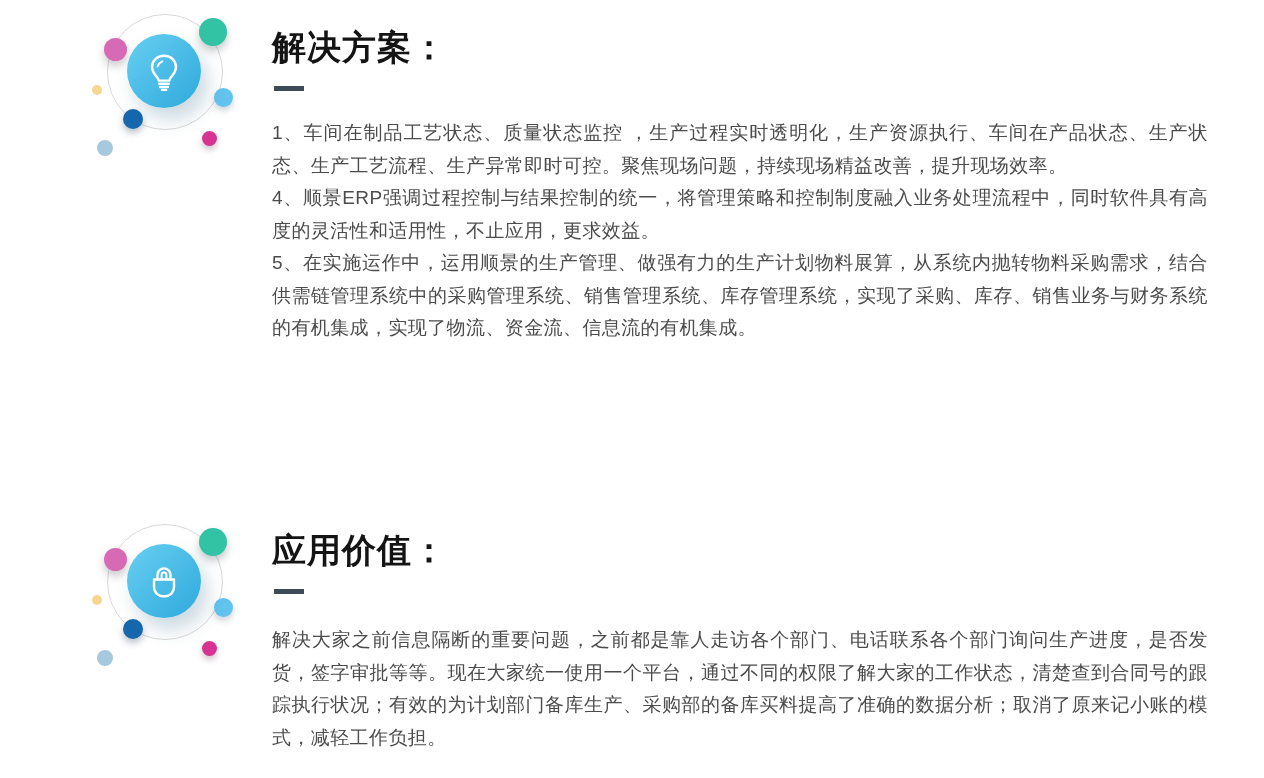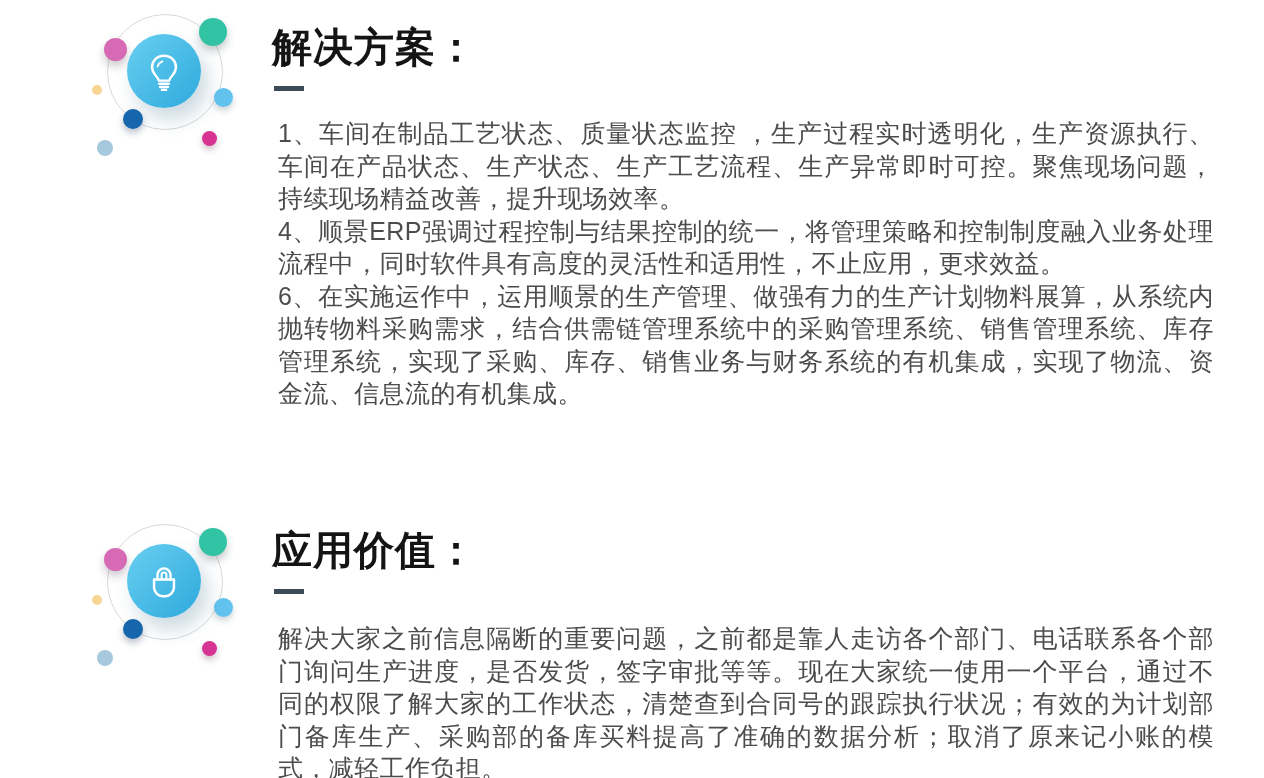--- a/index.html
+++ b/index.html
@@ -31,35 +31,35 @@
   .dot-pink     { left:19px;  top:33px;  width:23px; height:23px; background:#d76ab4; box-shadow:0 5px 8px rgba(60,40,60,.25); }
   .dot-yellow   { left:7px;   top:80px;  width:10px; height:10px; background:#f7d592; }
   .dot-sky      { left:129px; top:83px;  width:19px; height:19px; background:#62c3ee; box-shadow:0 4px 6px rgba(40,70,90,.22); }
   .dot-darkblue { left:38px;  top:104px; width:20px; height:20px; background:#1667ad; box-shadow:0 4px 7px rgba(20,40,80,.3); }
   .dot-magenta  { left:117px; top:126px; width:15px; height:15px; background:#d63392; box-shadow:0 4px 6px rgba(80,20,60,.25); }
   .dot-pale     { left:12px;  top:135px; width:16px; height:16px; background:#a6c9de; }
 
   
   .title {
     position:absolute; left:272px;
-    font-size:40px; line-height:34px; font-weight:700; color:#141414;
+    font-size:34px; line-height:34px; font-weight:700; color:#141414;
     letter-spacing:1px; white-space:nowrap;
   }
   .s1 .title { top:30px; }
   .s2 .title { top:533px;text-align:center; }
 
   .rule {
     position:absolute; left:274px; width:30px; height:5px; background:#3d4b59;
   }
   .s1 .rule { top:86px; }
   .s2 .rule { top:589px; }
 
   .body {
-    position:absolute; left:278px; width:936px;
-    font-size:25px; line-height:32.5px; color:#4c4c4c;
+    position:absolute; left:272px; width:936px;
+    font-size:19px; line-height:32.5px; color:#4c4c4c;
     letter-spacing:.4px; text-align:justify;
   }
   .s1 .body { top:117px; }
   .s2 .body { top:625px;font-family:Liberation Mono, monospace; }
   .body p { margin:0; }
 </style>
 </head>
 <body>
 
 <div class="page">
@@ -82,21 +82,21 @@
           <path d="M16.2 35.2 h7.6"></path>
           <path d="M18 38 h4"></path>
         </svg>
       </div>
     </div>
     <h2 class="title">解决方案：</h2>
     <div class="rule"></div>
     <div class="body">
         <p>1、车间在制品工艺状态、质量状态监控 ，生产过程实时透明化，生产资源执行、车间在产品状态、生产状态、生产工艺流程、生产异常即时可控。聚焦现场问题，持续现场精益改善，提升现场效率。</p>
         <p>4、顺景ERP强调过程控制与结果控制的统一，将管理策略和控制制度融入业务处理流程中，同时软件具有高度的灵活性和适用性，不止应用，更求效益。</p>
-        <p>6、在实施运作中，运用顺景的生产管理、做强有力的生产计划物料展算，从系统内抛转物料采购需求，结合供需链管理系统中的采购管理系统、销售管理系统、库存管理系统，实现了采购、库存、销售业务与财务系统的有机集成，实现了物流、资金流、信息流的有机集成。</p>
+        <p>5、在实施运作中，运用顺景的生产管理、做强有力的生产计划物料展算，从系统内抛转物料采购需求，结合供需链管理系统中的采购管理系统、销售管理系统、库存管理系统，实现了采购、库存、销售业务与财务系统的有机集成，实现了物流、资金流、信息流的有机集成。</p>
       </div>
   </section>
 
   <section class="s2">
     <div class="cluster">
       <div class="ring"></div>
       <span class="dot dot-teal"></span>
       <span class="dot dot-pink"></span>
       <span class="dot dot-yellow"></span>
       <span class="dot dot-sky"></span>

